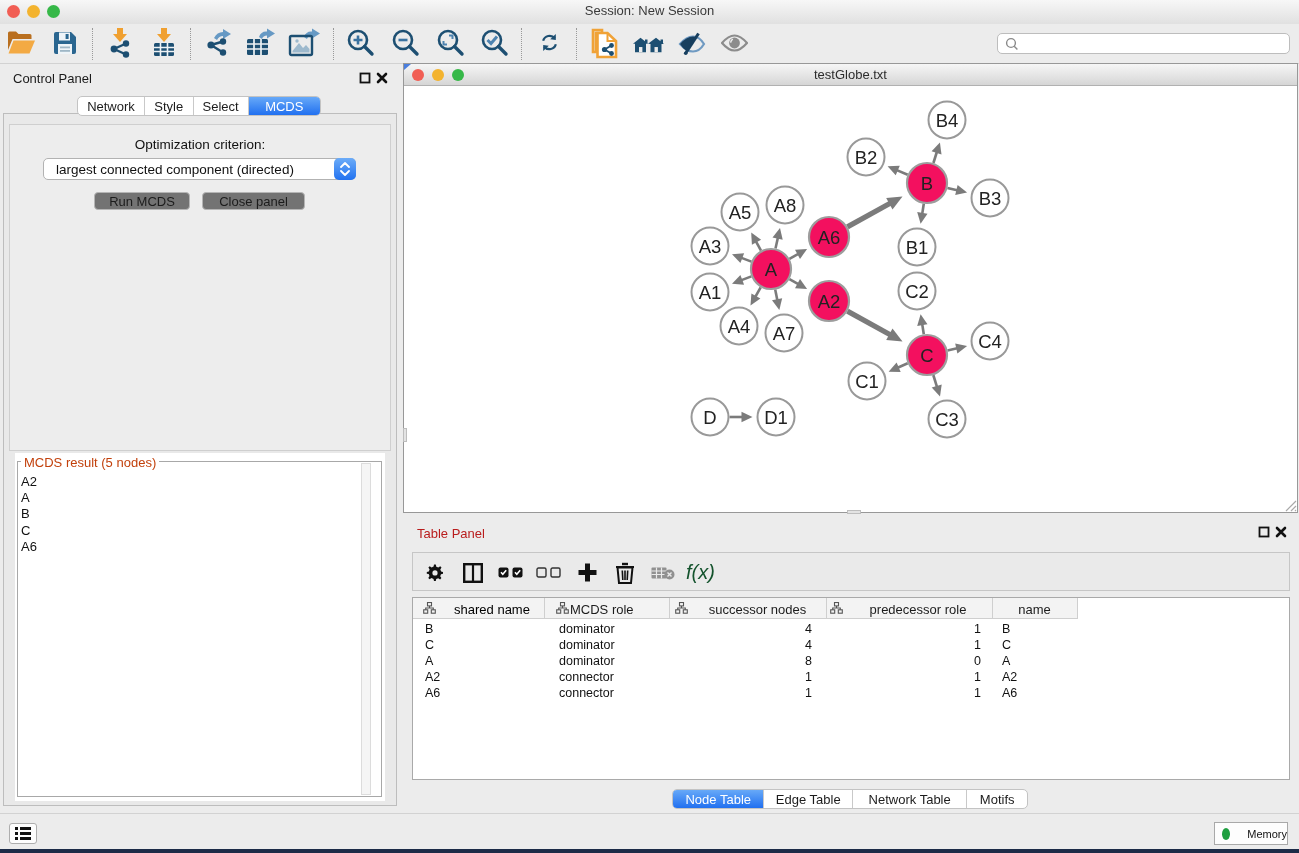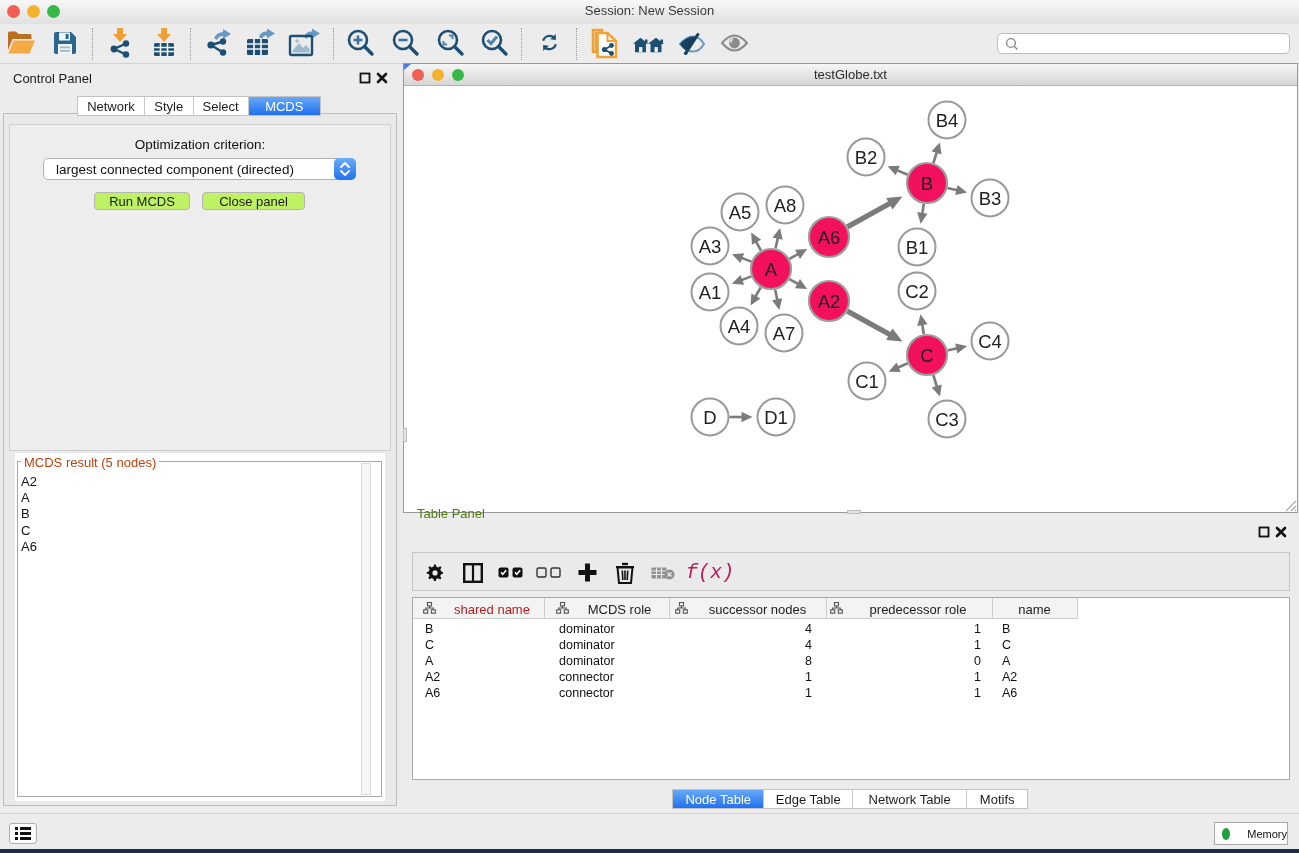--- a/index.html
+++ b/index.html
@@ -8,25 +8,25 @@
 #topstrip{left:0;top:0;width:1299px;height:2px;background:#b7a5d5}
 #titlebar{left:0;top:0;width:1299px;height:35px;background:linear-gradient(#f7f7f7,#d7d7d7);border-bottom:1px solid #aaa}
 #titlebar .title{position:absolute;left:0;right:0;top:3px;text-align:center;font-size:13px;color:#3a3a3a}
 .light{position:absolute;border-radius:50%}
 #toolbar{left:0;top:24px;width:1299px;height:40px;background:#ececec;border-bottom:1px solid #d2d2d2}
 .sep{position:absolute;top:4px;height:32px;width:0;border-left:1px dotted #999}
 #search{position:absolute;left:997px;top:9px;width:293px;height:21px;background:#fff;border:1px solid #bdbdbd;border-radius:5px}
 #statusline{left:0;top:813px;width:1299px;height:1px;background:#d2d2d2}
 #statusbar{left:0;top:814px;width:1299px;height:35px;background:#ececec}
 #bottomnavy{left:0;top:849px;width:1299px;height:4px;background:#1c2b47}
-.seg{position:absolute;display:flex;height:20px;border:1px solid #c3c3c3;border-radius:0;background:#fff;overflow:hidden}
+.seg{position:absolute;display:flex;height:20px;border:1px solid #c3c3c3;border-radius:5px;background:#fff;overflow:hidden}
 .seg div{font-size:13px;color:#1c1c1c;display:flex;align-items:center;justify-content:center;border-right:1px solid #c9c9c9;height:100%}
 .seg div:last-child{border-right:none}
 .seg div.sel{background:linear-gradient(#67a9f8,#2170f0);color:#fff}
-.btn{position:absolute;background:#bef264;border:1px solid #b5b5b5;border-radius:4px;font-size:13px;color:#1c1c1c;display:flex;align-items:center;justify-content:center}
+.btn{position:absolute;background:#737373;border:1px solid #b5b5b5;border-radius:4px;font-size:13px;color:#1c1c1c;display:flex;align-items:center;justify-content:center}
 </style></head>
 <body>
 <div id="root">
 <div class="abs" id="topstrip"></div>
 <div class="abs" id="titlebar">
  <div class="light" style="left:7px;top:5px;width:13px;height:13px;background:#f15e54"></div>
  <div class="light" style="left:27px;top:5px;width:13px;height:13px;background:#f3b32e"></div>
  <div class="light" style="left:47px;top:5px;width:13px;height:13px;background:#36b848"></div>
  <div class="title">Session: New Session</div>
 </div>
@@ -282,21 +282,21 @@
 <text x="784" y="339.5" text-anchor="middle" font-size="18.5" fill="#222222">A7</text>
 <text x="990" y="347.5" text-anchor="middle" font-size="18.5" fill="#222222">C4</text>
 <text x="927" y="361.5" text-anchor="middle" font-size="18.5" fill="#222222">C</text>
 <text x="867" y="387.5" text-anchor="middle" font-size="18.5" fill="#222222">C1</text>
 <text x="947" y="425.5" text-anchor="middle" font-size="18.5" fill="#222222">C3</text>
 <text x="710" y="423.5" text-anchor="middle" font-size="18.5" fill="#222222">D</text>
 <text x="776" y="423.5" text-anchor="middle" font-size="18.5" fill="#222222">D1</text>
  </svg>
 </div>
 
-<div class="abs" style="left:417px;top:506px;font-size:13px;color:#4d7c0f">Table Panel</div>
+<div class="abs" style="left:417px;top:526px;font-size:13px;color:#b91c1c">Table Panel</div>
 <svg class="abs" style="left:1258px;top:526px" width="12" height="12" viewBox="0 0 12 12">
       <rect x="1.5" y="1.5" width="9" height="9" fill="none" stroke="#111" stroke-width="1.8"></rect>
     </svg>
 <svg class="abs" style="left:1275px;top:526px" width="12" height="12" viewBox="0 0 12 12">
       <path d="M2 2 L10 10 M10 2 L2 10" stroke="#111" stroke-width="2.6" stroke-linecap="round"></path>
     </svg>
 <div class="abs" style="left:412px;top:552px;width:878px;height:39px;border:1px solid #c6c6c6;background:#eaeaea"></div>
 <svg class="abs" style="left:426px;top:564px" width="18" height="18" viewBox="0 0 18 18">
  <path d="M9 1 L10.8 1 L11.3 3.2 L13.3 4 L15.2 2.8 L16.5 4.1 L15.3 6 L16.1 8 L18 8.4 L18 10.2 L16 10.7 L15.2 12.7 L16.4 14.6 L15.1 15.9 L13.2 14.7 L11.2 15.5 L10.8 17.4 L9 17.4 L8.5 15.4 L6.5 14.6 L4.6 15.8 L3.3 14.5 L4.5 12.6 L3.7 10.6 L1.8 10.2 L1.8 8.4 L3.8 7.9 L4.6 5.9 L3.4 4 L4.7 2.7 L6.6 3.9 L8.6 3.1 Z" fill="#111" transform="translate(-1,-0.5)"></path>
  <circle cx="9" cy="8.9" r="2.6" fill="#eaeaea"></circle>
@@ -323,21 +323,21 @@
  <line x1="1" y1="5" x2="19" y2="5" stroke="#111" stroke-width="2"></line>
  <path d="M7 2 L13 2" stroke="#111" stroke-width="2.4"></path>
  <path d="M7.3 8.5 L7.8 18 M10 8.5 L10 18 M12.7 8.5 L12.2 18" stroke="#111" stroke-width="1.6"></path>
 </svg>
 <svg class="abs" style="left:651px;top:566px" width="24" height="14" viewBox="0 0 24 14">
  <rect x="0.5" y="1.5" width="15" height="11" rx="1" fill="#909090"></rect>
  <path d="M0.5 5 H15.5 M0.5 8.5 H15.5 M5.5 1.5 V12.5 M10.5 1.5 V12.5" stroke="#eaeaea" stroke-width="1.2"></path>
  <circle cx="18.5" cy="8.5" r="5" fill="#909090"></circle>
  <path d="M16.5 6.5 L20.5 10.5 M20.5 6.5 L16.5 10.5" stroke="#eaeaea" stroke-width="1.4"></path>
 </svg>
-<div class="abs" style="left:686px;top:561px;font-family:Liberation Mono, monospace;font-style:italic;font-size:20px;color:#be185d">f(x)</div>
+<div class="abs" style="left:686px;top:561px;font-family:Liberation Sans, sans-serif;font-style:italic;font-size:20px;color:#14532d">f(x)</div>
 
 <div class="abs" style="left:412px;top:597px;width:878px;height:183px;border:1px solid #a9a9a9;background:#fff"></div>
 <div class="abs" style="left:413px;top:598px;width:664px;height:21px;background:#f3f3f3;border-bottom:1px solid #cfcfcf"></div>
 <svg class="abs" style="left:423px;top:602px" width="13" height="12" viewBox="0 0 13 12">
       <rect x="4.5" y="0.5" width="4" height="3.4" fill="none" stroke="#555" stroke-width="1.1"></rect>
       <rect x="0.7" y="7.8" width="4" height="3.4" fill="none" stroke="#555" stroke-width="1.1"></rect>
       <rect x="8.3" y="7.8" width="4" height="3.4" fill="none" stroke="#555" stroke-width="1.1"></rect>
       <path d="M6.5 4 V6 M2.7 7.8 V6 H10.3 V7.8" fill="none" stroke="#555" stroke-width="1.1"></path>
     </svg>
 <svg class="abs" style="left:556px;top:602px" width="13" height="12" viewBox="0 0 13 12">
@@ -356,22 +356,22 @@
       <rect x="4.5" y="0.5" width="4" height="3.4" fill="none" stroke="#555" stroke-width="1.1"></rect>
       <rect x="0.7" y="7.8" width="4" height="3.4" fill="none" stroke="#555" stroke-width="1.1"></rect>
       <rect x="8.3" y="7.8" width="4" height="3.4" fill="none" stroke="#555" stroke-width="1.1"></rect>
       <path d="M6.5 4 V6 M2.7 7.8 V6 H10.3 V7.8" fill="none" stroke="#555" stroke-width="1.1"></path>
     </svg>
 <div class="abs" style="left:544px;top:598px;width:1px;height:21px;background:#cfcfcf"></div>
 <div class="abs" style="left:669px;top:598px;width:1px;height:21px;background:#cfcfcf"></div>
 <div class="abs" style="left:826px;top:598px;width:1px;height:21px;background:#cfcfcf"></div>
 <div class="abs" style="left:992px;top:598px;width:1px;height:21px;background:#cfcfcf"></div>
 <div class="abs" style="left:1077px;top:598px;width:1px;height:21px;background:#cfcfcf"></div>
-<div class="abs" style="left:440px;top:602px;width:104px;text-align:center;font-size:13px;color:#b91c1c">shared name</div>
-<div class="abs" style="left:570px;top:602px;width:99px;text-align:center;font-size:13px;color:#1c1c1c">MCDS role</div>
+<div class="abs" style="left:440px;top:602px;width:104px;text-align:center;font-size:13px;color:#000000">shared name</div>
+<div class="abs" style="left:570px;top:602px;width:99px;font-size:13px;color:#1c1c1c">MCDS role</div>
 <div class="abs" style="left:689px;top:602px;width:137px;text-align:center;font-size:13px;color:#1c1c1c">successor nodes</div>
 <div class="abs" style="left:844px;top:602px;width:148px;text-align:center;font-size:13px;color:#1c1c1c">predecessor role</div>
 <div class="abs" style="left:992px;top:602px;width:85px;text-align:center;font-size:13px;color:#1c1c1c">name</div>
 
 <div class="abs" style="left:425px;top:622px;font-size:12.5px;color:#111">B</div>
 <div class="abs" style="left:559px;top:622px;font-size:12.5px;color:#111">dominator</div>
 <div class="abs" style="left:770px;top:622px;width:42px;text-align:right;font-size:12.5px;color:#111">4</div>
 <div class="abs" style="left:939px;top:622px;width:42px;text-align:right;font-size:12.5px;color:#111">1</div>
 <div class="abs" style="left:1002px;top:622px;font-size:12.5px;color:#111">B</div>
 <div class="abs" style="left:425px;top:638px;font-size:12.5px;color:#111">C</div>

